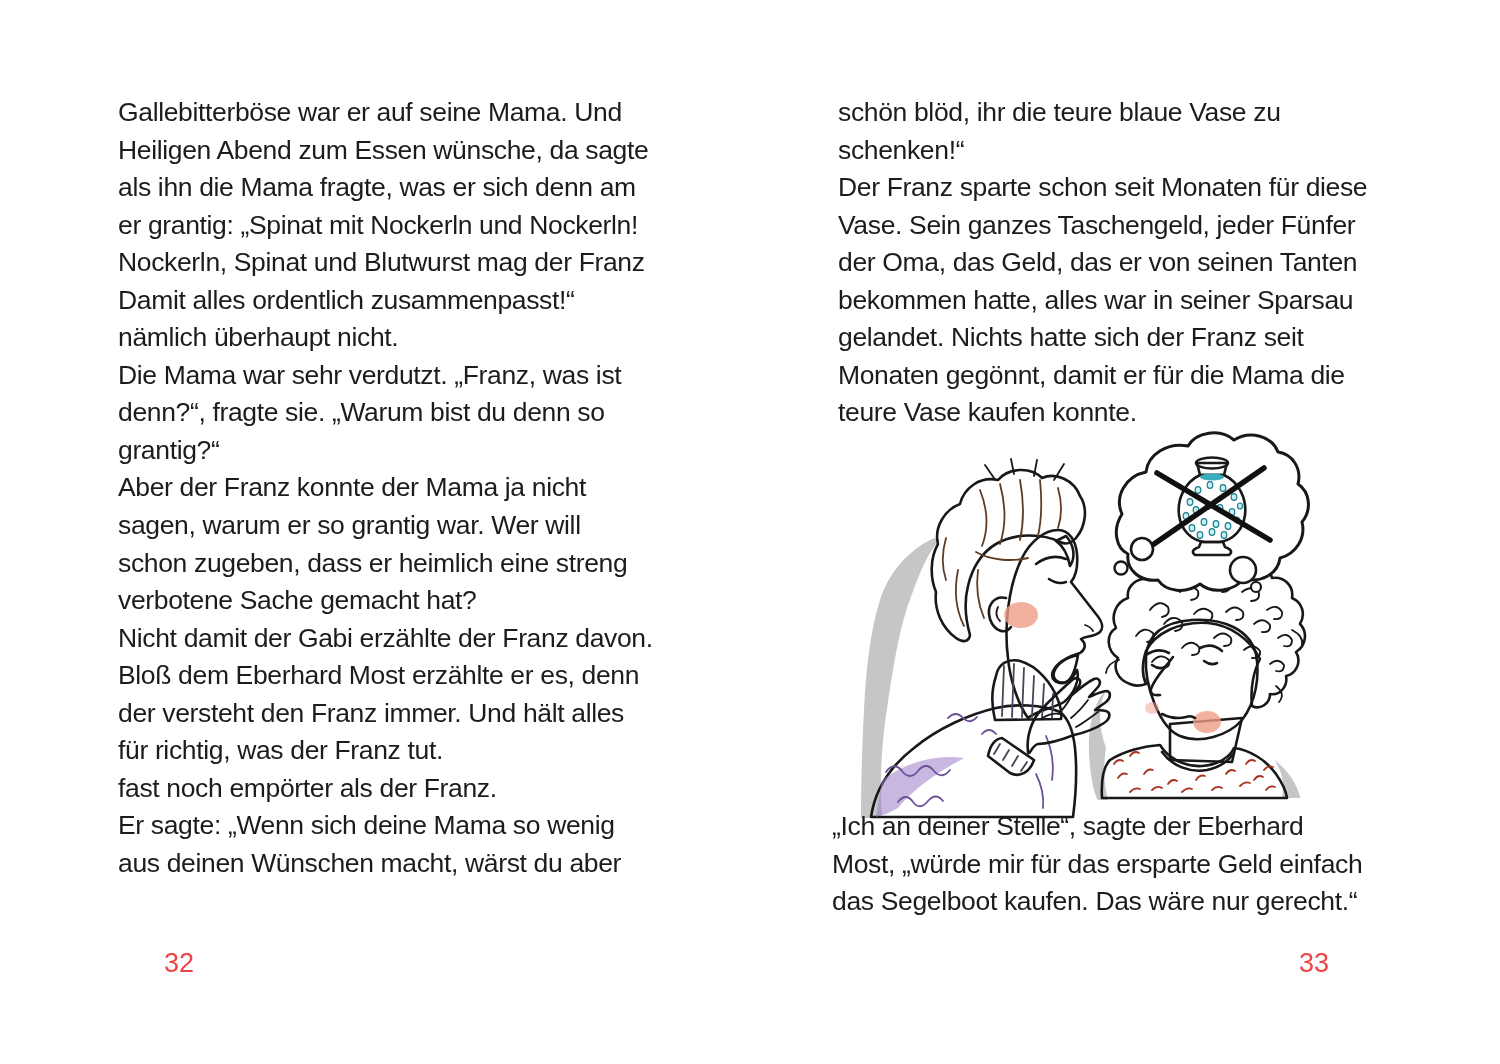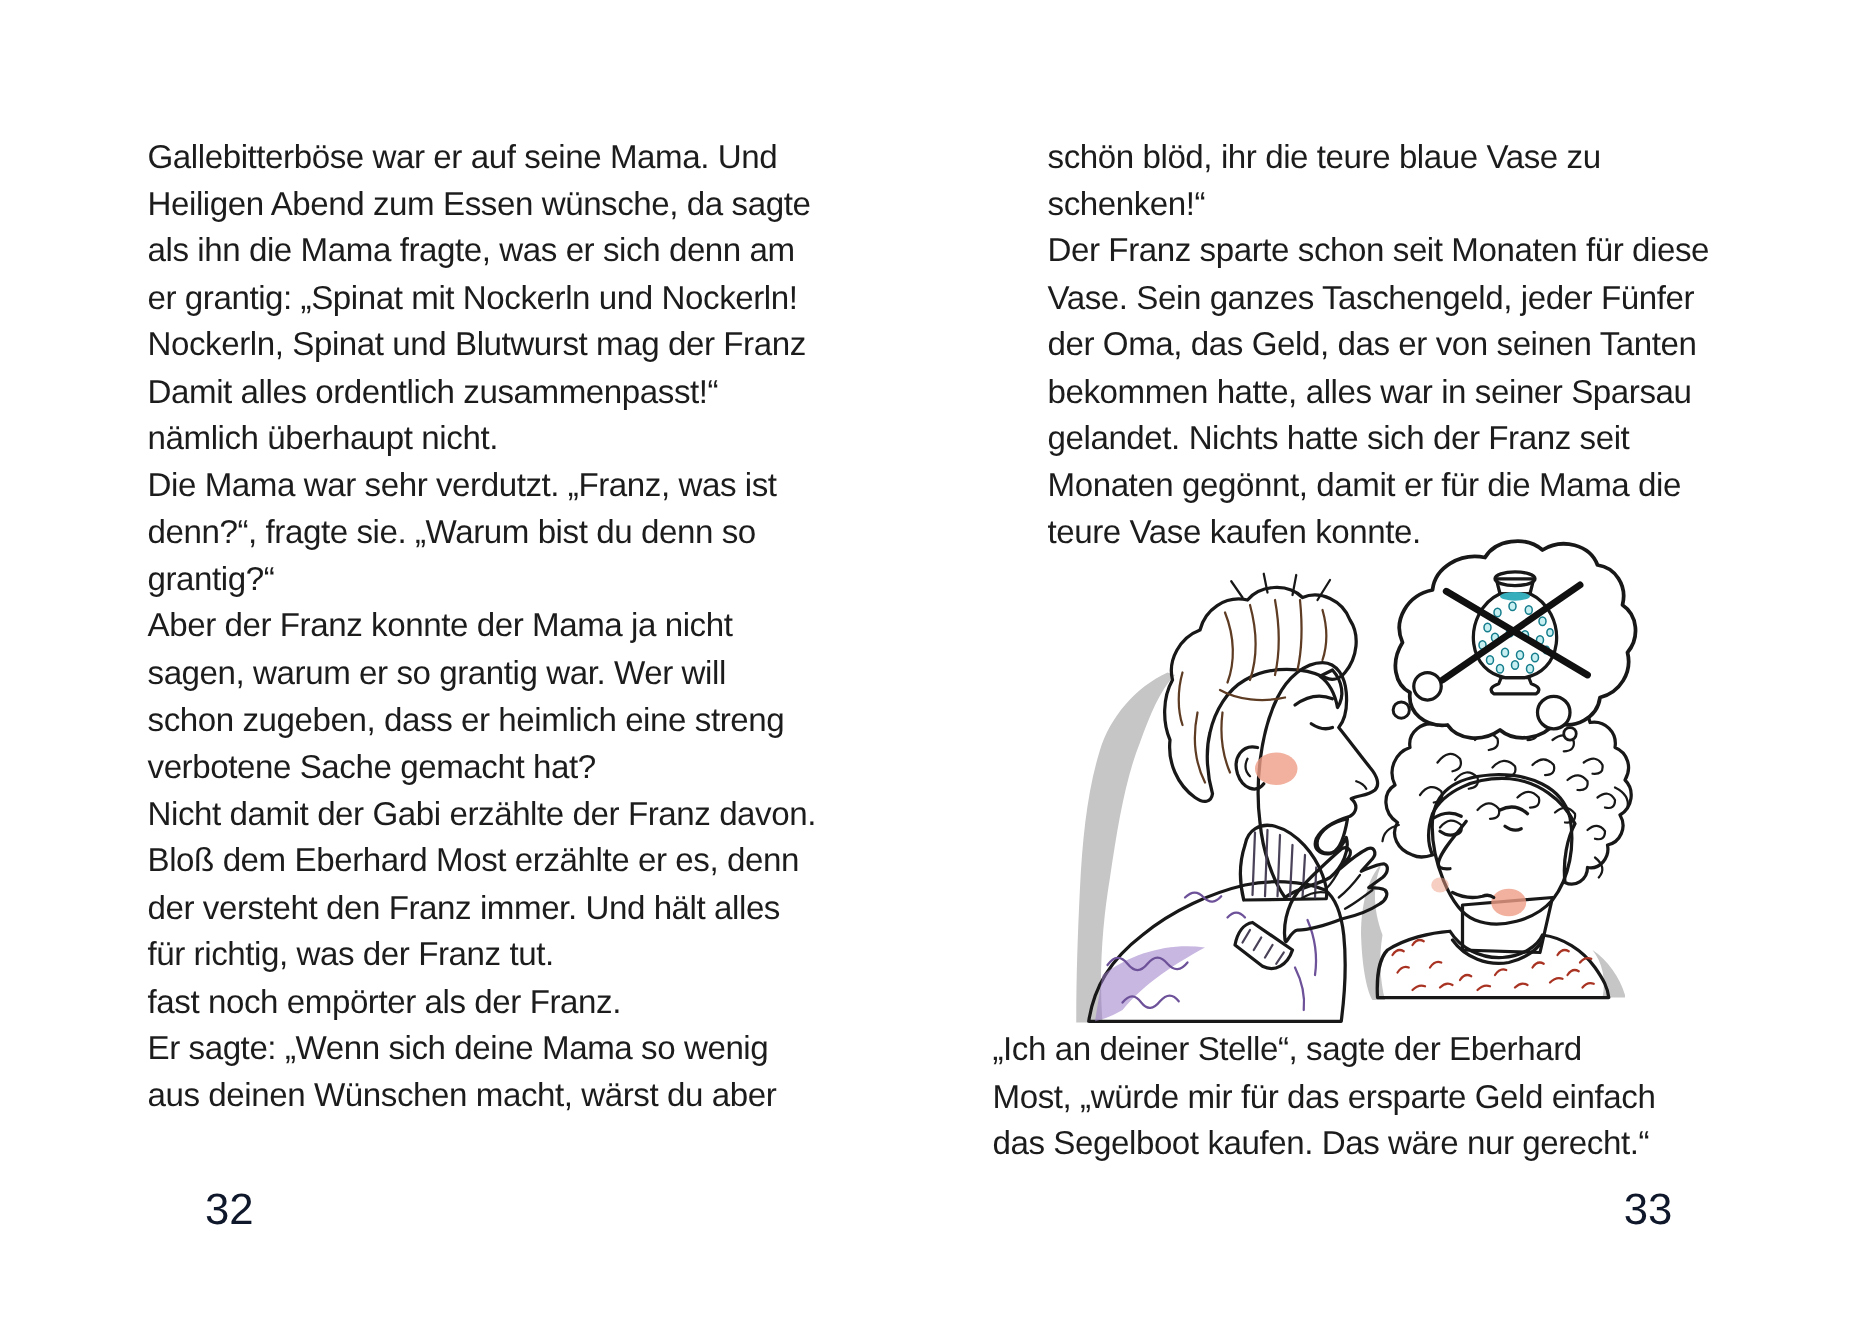--- a/index.html
+++ b/index.html
@@ -4,25 +4,25 @@
 <style>
   html,body{margin:0;padding:0;}
   body{
     width:1500px;height:1064px;position:relative;overflow:hidden;
     background:#ffffff;color:#1c1c1c;
     font-family:"Liberation Sans","DejaVu Sans",sans-serif;
   }
   .text-block{
     position:absolute;
     font-size:26.5px;line-height:37.55px;letter-spacing:-0.35px;
-    white-space:nowrap;color:#1c1c1c;margin-top:13px;
+    white-space:nowrap;color:#1c1c1c;
   }
   .tline{height:37.55px;}
   .page-num{
-    position:absolute;font-size:35px;letter-spacing:0;color:#0f172a;
+    position:absolute;font-size:27px;letter-spacing:0;color:#ef4444;
   }
   #illustration{position:absolute;left:830px;top:418px;width:560px;height:402px;}
   .ink{stroke:#181818;fill:none;stroke-width:2.6;stroke-linecap:round;stroke-linejoin:round;}
   .ink-thin{stroke:#181818;fill:none;stroke-width:1.8;stroke-linecap:round;stroke-linejoin:round;}
 </style>
 </head>
 <body>
 
 <div>
 
@@ -252,20 +252,20 @@
           </g>
         </g>
 
         <g stroke="#101010" stroke-width="5.5" stroke-linecap="round">
           <line x1="327" y1="55" x2="440" y2="122"></line>
           <line x1="434" y1="50" x2="324" y2="126"></line>
         </g>
       </g>
     </svg>
 
-    <div id="right-text-bottom" class="text-block" style="left:794px;top:808px;">
+    <div id="right-text-bottom" class="text-block" style="left:832px;top:808px;">
         <div class="tline">„Ich an deiner Stelle“, sagte der Eberhard</div>
         <div class="tline">Most, „würde mir für das ersparte Geld einfach</div>
         <div class="tline">das Segelboot kaufen. Das wäre nur gerecht.“</div>
       </div>
     <div class="page-num" style="left:1299px;top:948px;">33</div>
   </div>
 </div>
 
 </body></html>

